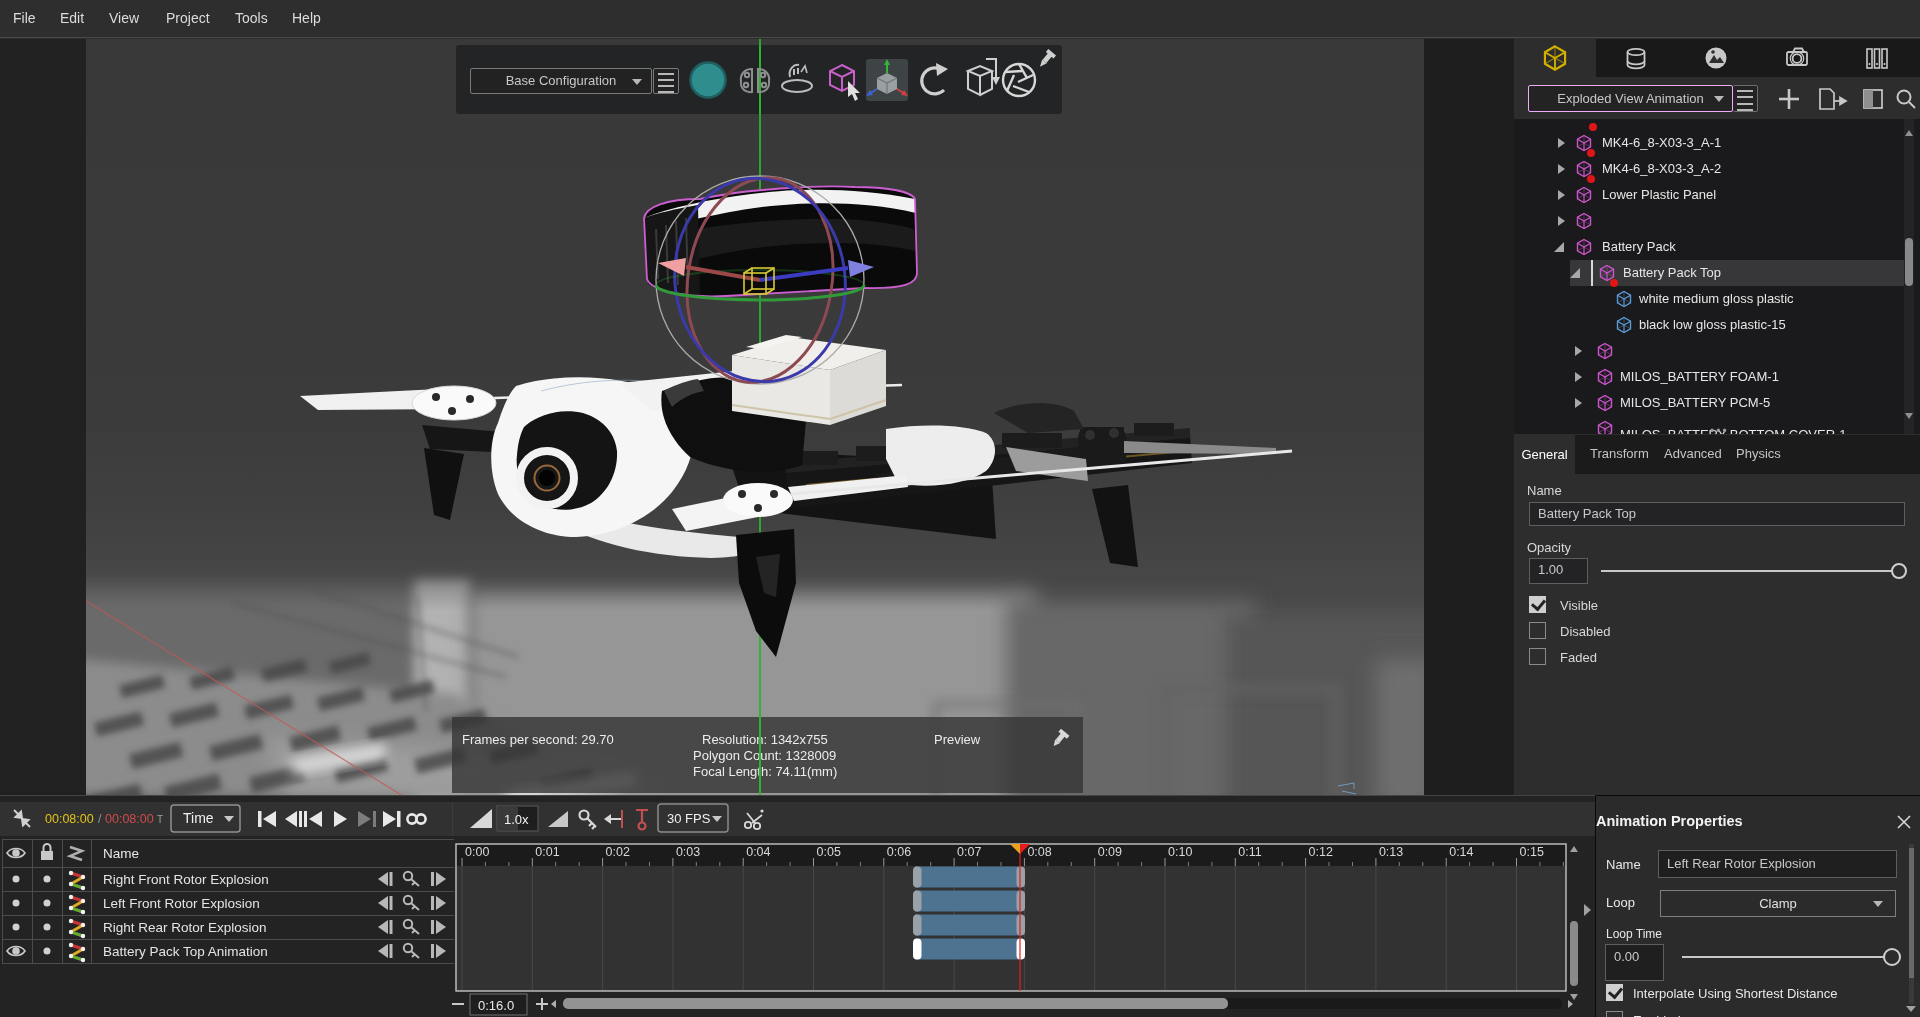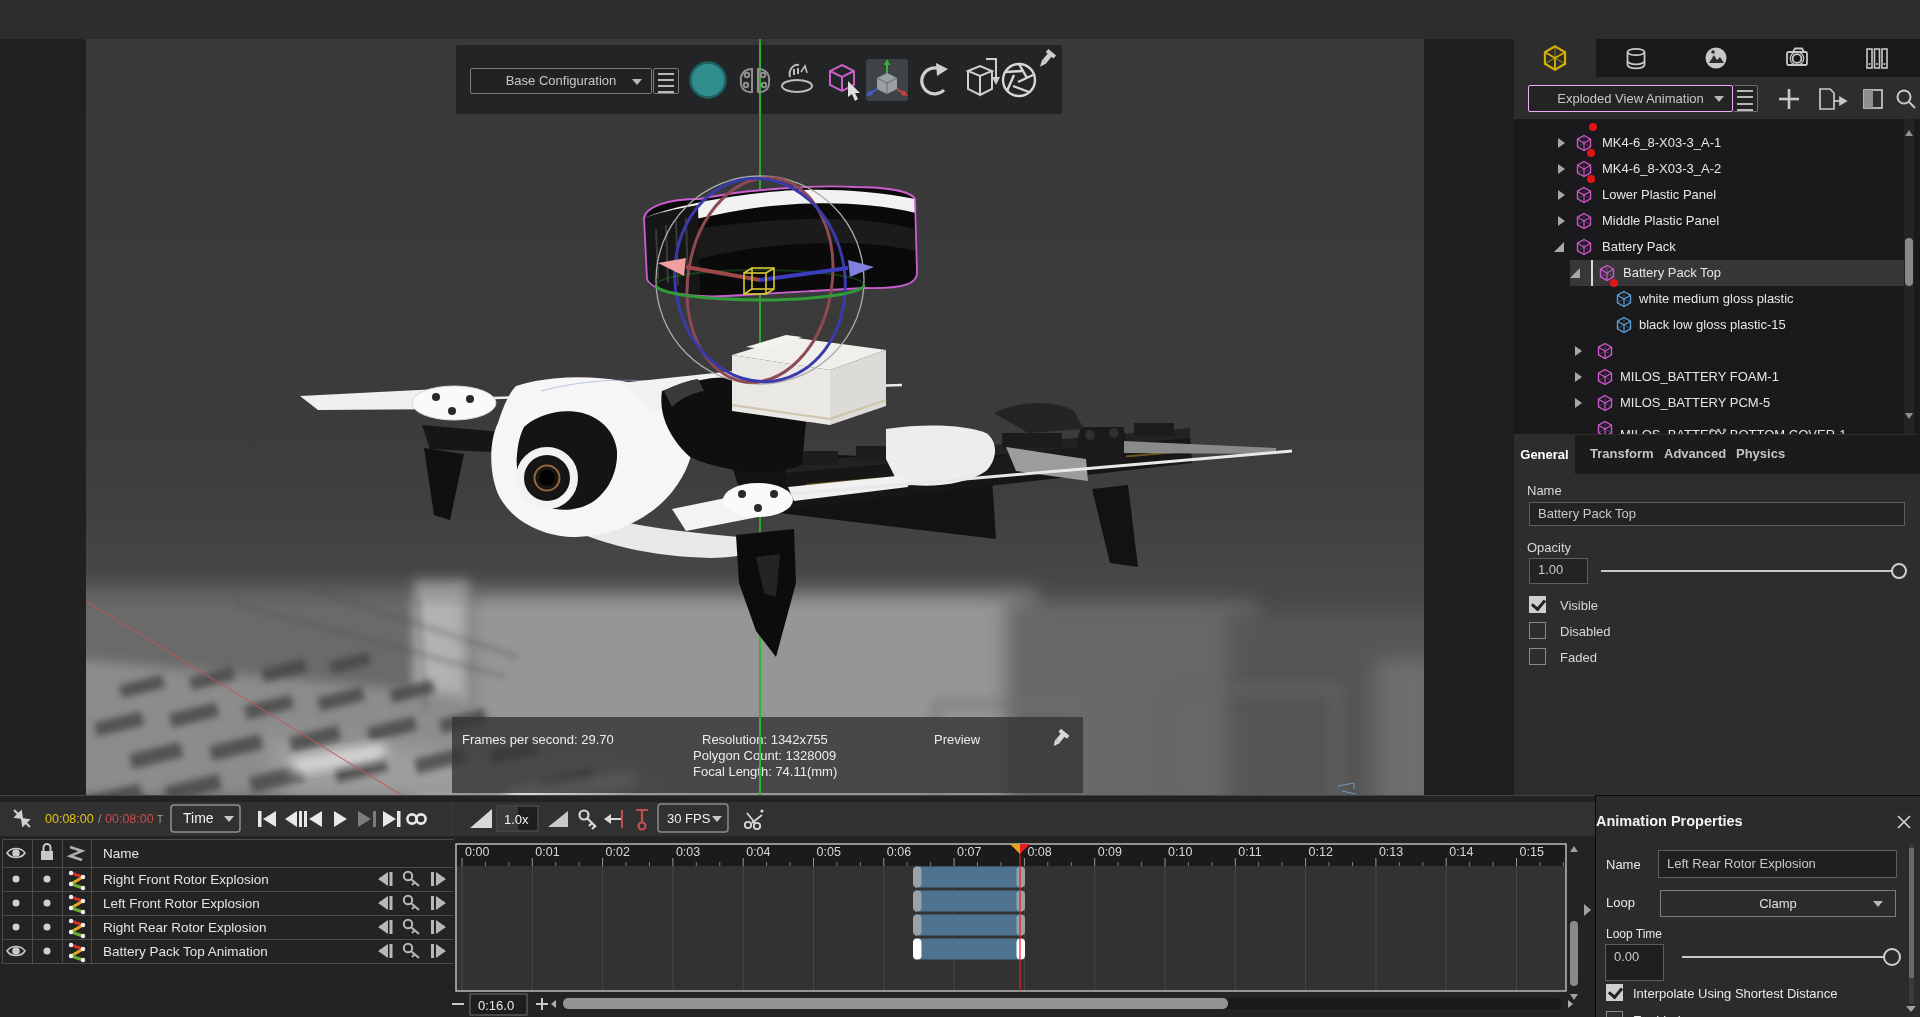--- a/index.html
+++ b/index.html
@@ -53,21 +53,21 @@
 #rpanel .dd2 .car { position:absolute; right:8px; top:10px; width:0; height:0;
   border-left:5px solid transparent; border-right:5px solid transparent; border-top:6px solid #b8b8b8; }
 #rpanel .ham2 { position:absolute; left:219px; top:8px; width:25px; height:27px;
   border:1px solid #6e6e6e; border-left:none; background:#232323; border-radius:2px; }
 #rpanel .ham2 i { display:block; height:2px; background:#b8b8b8; margin:4.2px 4px 0 4px; }
 #tree { position:absolute; left:0; top:80px; width:406px; height:315px; background:#1a1a1c; overflow:hidden; }
 .trow { position:absolute; left:0; width:392px; height:26px; color:#e6e6e6; font-size:13px; }
 .trow .lbl { position:absolute; top:5px; }
 
 #ptabs { position:absolute; left:0; top:396px; width:406px; height:39px; background:#1b1b1b;
-  color:#c4c4c4; font-size:13px;font-weight:bold; }
+  color:#c4c4c4; font-size:13px; }
 #ptabs .pt { position:absolute; top:11px; }
 #ptabs .active { position:absolute; left:0; top:0; width:61px; height:39px; background:#2d2d2d;
   color:#fff; text-align:center; line-height:39px; }
 #props { position:absolute; left:0; top:435px; width:406px; height:321px; background:#2d2d2d;
   color:#d8d8d8; font-size:13px; }
 .tinput { position:absolute; background:#232325; border:1px solid #5e5e5e; color:#c8c8c8;
   font-size:13px; line-height:22px; padding-left:8px; }
 .cb { position:absolute; width:17px; height:17px; background:#2d2d2d; border:1px solid #8a8a8a; }
 .cb.on { background:#cfcfcf; border:1px solid #cfcfcf; }
 .cb.on:after { content:""; position:absolute; left:4px; top:0px; width:6px; height:10px;
@@ -78,20 +78,28 @@
   background:#232323; border-top:1px solid #444; }
 
 
 #animprops { position:absolute; left:1595px; top:795px; width:325px; height:222px;
   background:#2b2b2b; border-top:1px solid #0a0a0a; border-left:1px solid #0a0a0a;
   color:#e8e8e8; }
 </style>
 </head>
 <body>
 <div id="app">
+  <div id="menubar">
+    <span style="left:13px">File</span>
+    <span style="left:60px">Edit</span>
+    <span style="left:109px">View</span>
+    <span style="left:166px">Project</span>
+    <span style="left:235px">Tools</span>
+    <span style="left:292px">Help</span>
+  </div>
   <div id="leftbar"></div>
   <div id="viewport">
     <svg width="1338" height="756" viewBox="0 0 1338 756" style="position:absolute;left:0;top:0">
       <defs>
         <filter id="b3" x="-40%" y="-40%" width="180%" height="180%">
             <feGaussianBlur stdDeviation="3"></feGaussianBlur>
           </filter>
         <filter id="b6" x="-40%" y="-40%" width="180%" height="180%">
             <feGaussianBlur stdDeviation="6"></feGaussianBlur>
           </filter>
@@ -483,23 +491,20 @@
         <polygon points="395,300 391,294 399,294" fill="#909090"></polygon>
       </svg>
       <div class="trow" style="top:11px">
           <span class="lbl" style="left:88px">MK4-6_8-X03-3_A-1</span>
         </div>
       <div class="trow" style="top:37px">
           <span class="lbl" style="left:88px">MK4-6_8-X03-3_A-2</span>
         </div>
       <div class="trow" style="top:63px">
           <span class="lbl" style="left:88px">Lower Plastic Panel</span>
-        </div>
-      <div class="trow" style="top:89px">
-          <span class="lbl" style="left:88px">Middle Plastic Panel</span>
         </div>
       <div class="trow" style="top:115px">
           <span class="lbl" style="left:88px">Battery Pack</span>
         </div>
       <div class="trow" style="top:141px">
           <span class="lbl" style="left:109px">Battery Pack Top</span>
         </div>
       <div class="trow" style="top:167px">
           <span class="lbl" style="left:125px">white medium gloss plastic</span>
         </div>

